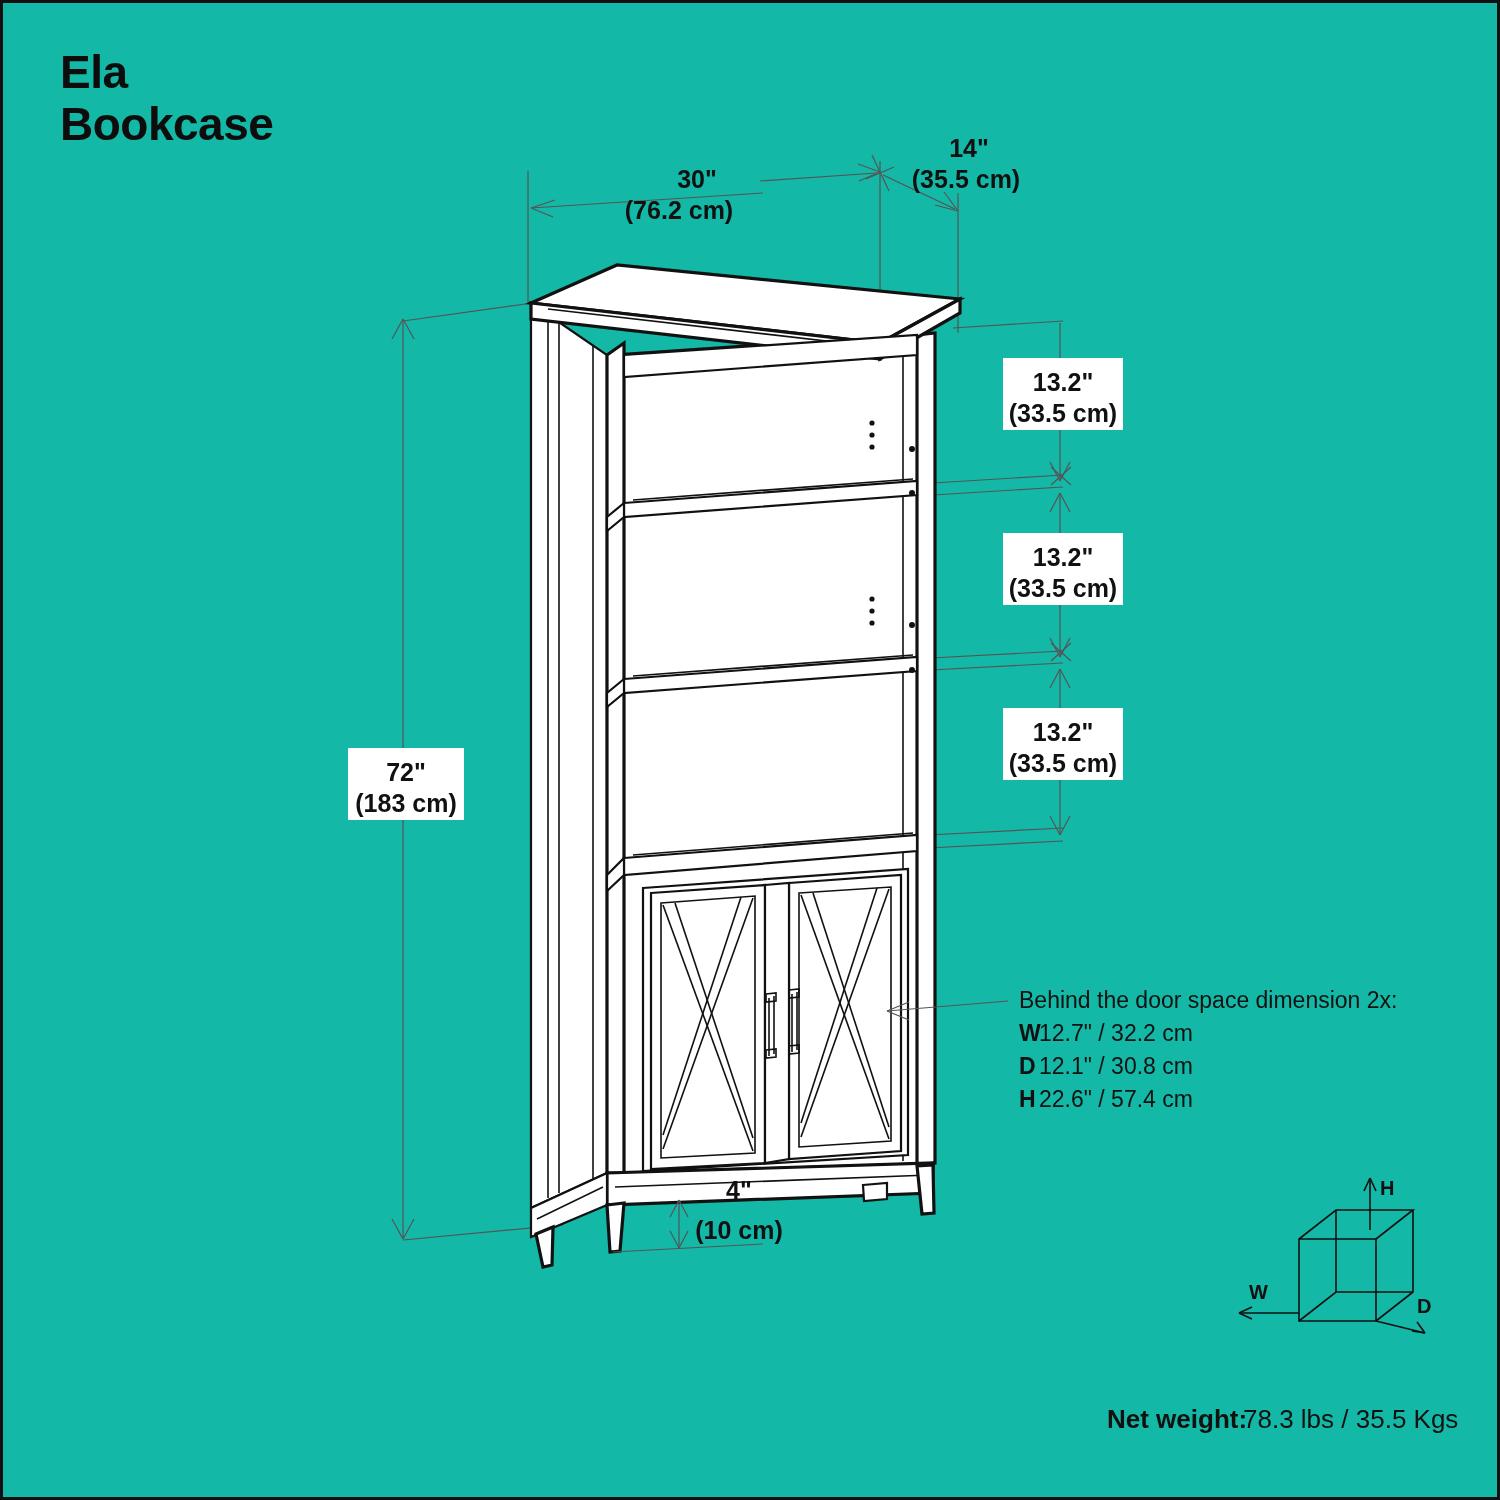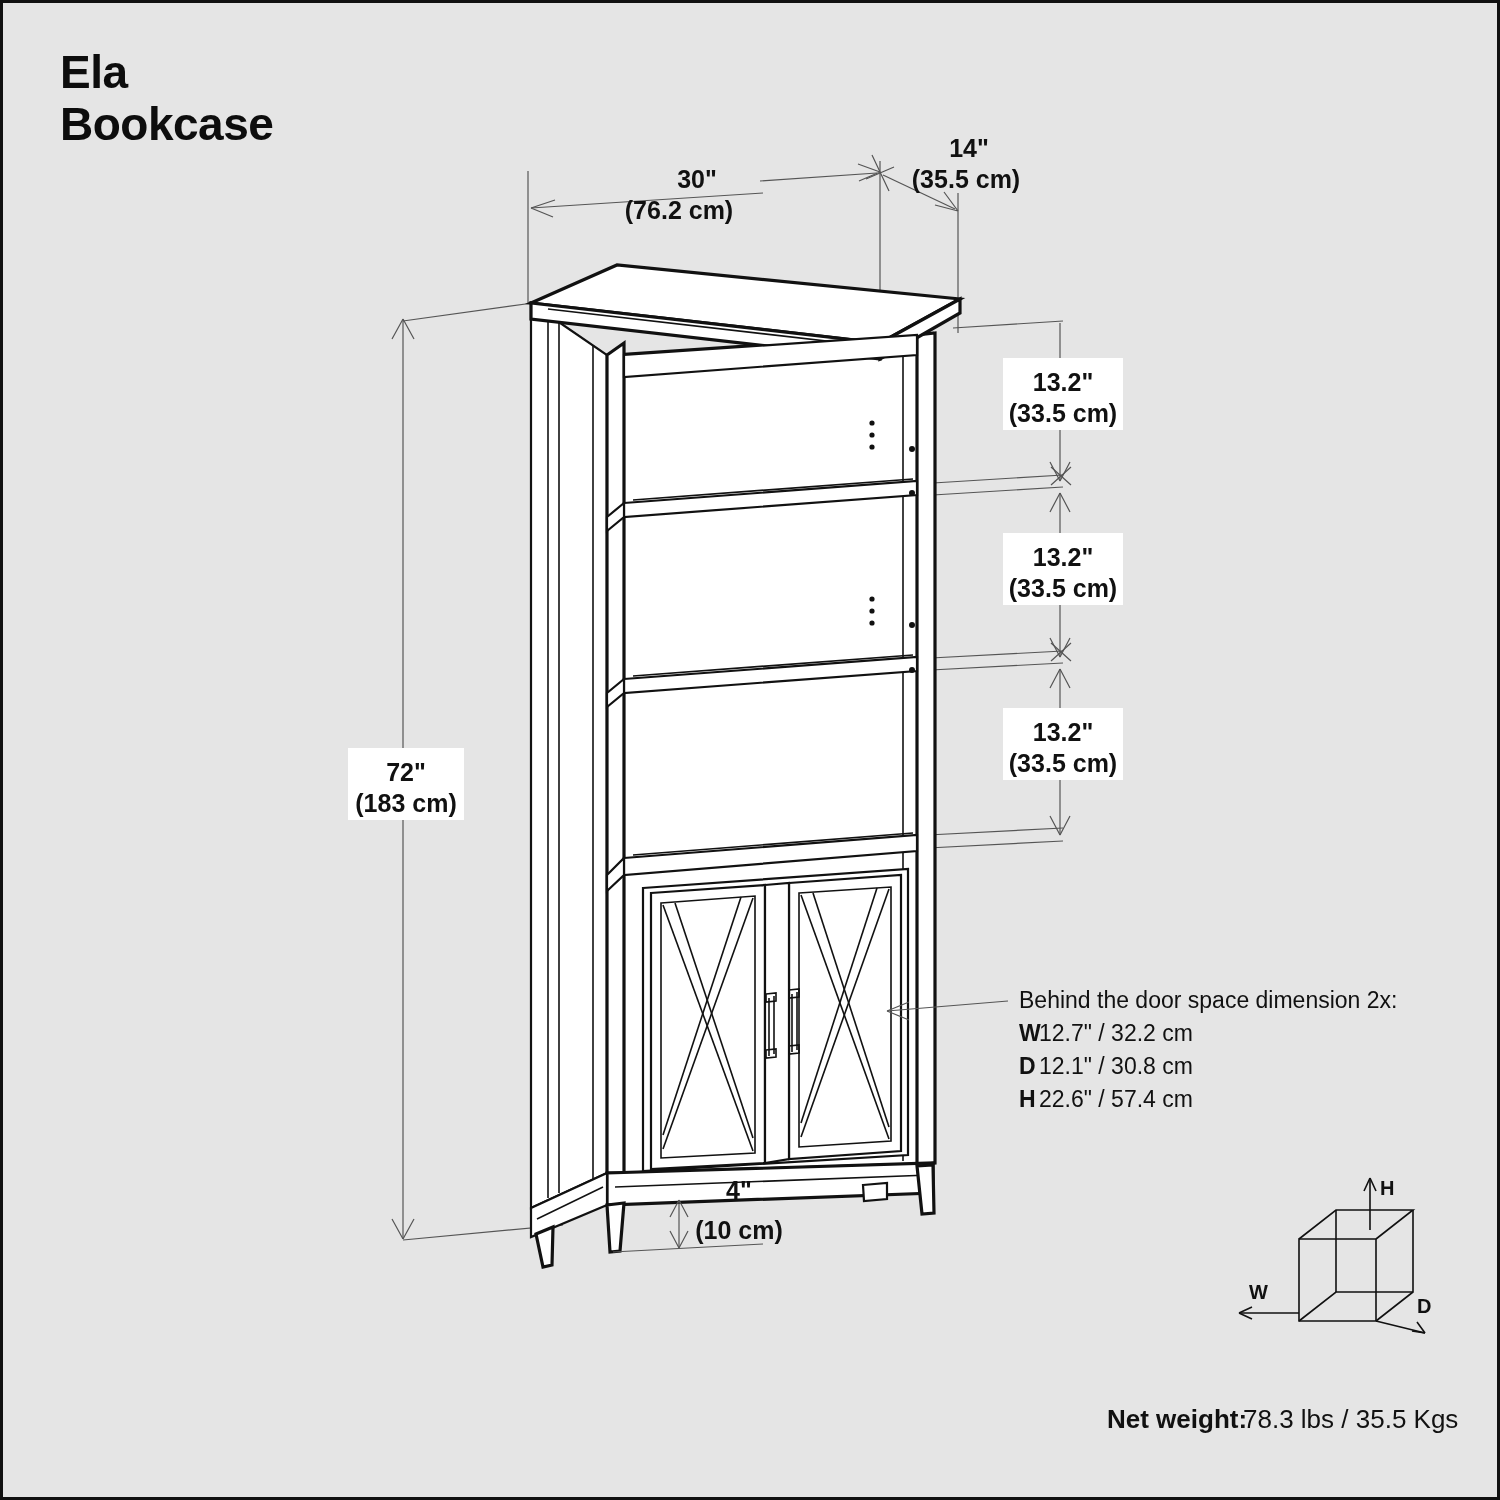--- a/index.html
+++ b/index.html
@@ -11,21 +11,21 @@
     width: 1500px;
     height: 1500px;
     font-family: "Liberation Sans", sans-serif;
     color: #111111;
     overflow: hidden;
   }
   #page {
     position: relative;
     width: 1500px;
     height: 1500px;
-    background: #e5e5e5;
+    background: #14b8a6;
     box-sizing: border-box;
     border: 3px solid #111111;
   }
   .title {
     position: absolute;
     left: 57px;
     top: 44px;
     font-size: 46px;
     font-weight: bold;
     line-height: 1.12;

